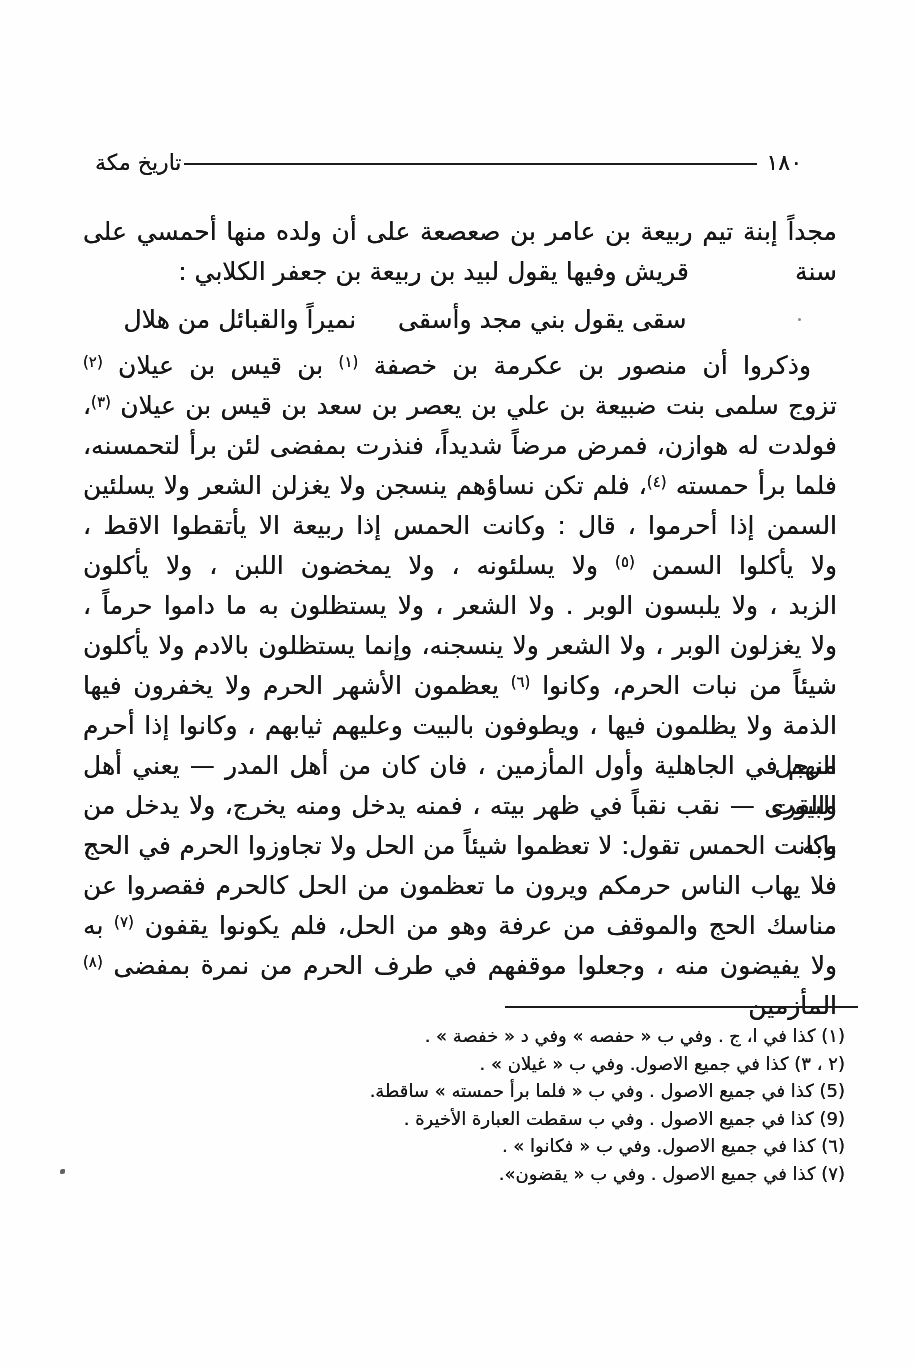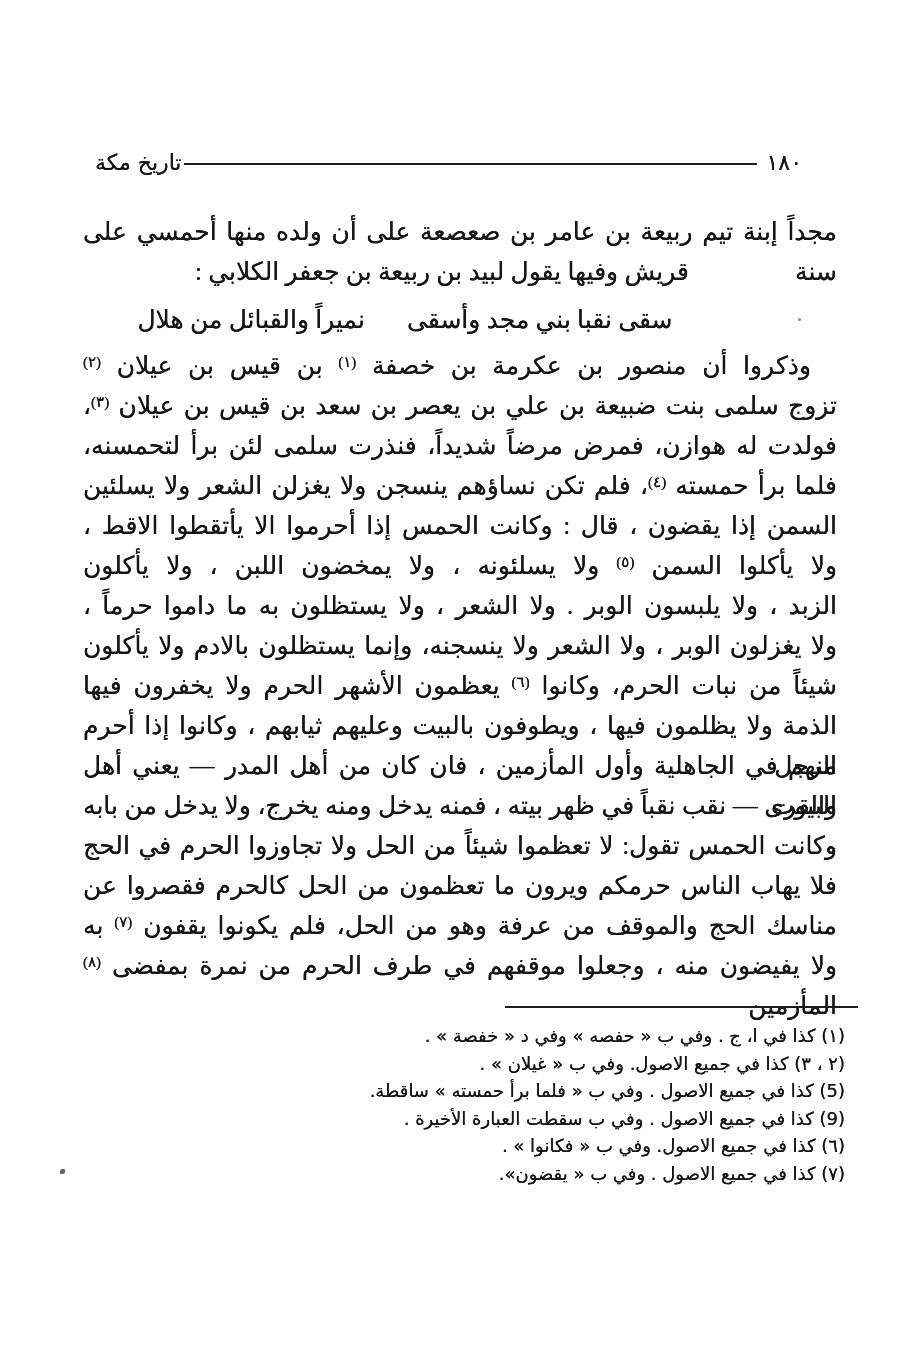--- a/index.html
+++ b/index.html
@@ -39,21 +39,20 @@
     height: 0;
   }
   .header-title { white-space: nowrap; }
 
   
   .body-text {
     position: absolute;
     top: 212px;
     right: 77px;
     left: 83px;
-    font-family: Liberation Serif, serif;
   }
   .line {
     font-size: 25px;
     line-height: 40px;
     height: 40px;
     text-align: justify;
     text-align-last: justify;
   }
   .line sup {
     font-size: 0.6em;
@@ -129,29 +128,29 @@
     <span class="page-number">١٨٠</span>
     <span class="header-rule"></span>
     <span class="header-title">تاريخ مكة</span>
   </div>
 
   <div class="body-text">
     <div class="line">مجداً إبنة تيم ربيعة بن عامر بن صعصعة على أن ولده منها أحمسي على سنة</div>
     <div class="line p1-end">قريش وفيها يقول لبيد بن ربيعة بن جعفر الكلابي :</div>
 
     <div class="verse-line">
-      <span>سقى نقبا بني مجد وأسقى</span>
+      <span>سقى يقول بني مجد وأسقى</span>
       <span>نميراً والقبائل من هلال</span>
     </div>
 
     <div class="line p2-first">وذكروا أن منصور بن عكرمة بن خصفة <sup>(١)</sup> بن قيس بن عيلان <sup>(٢)</sup></div>
     <div class="line">تزوج سلمى بنت ضبيعة بن علي بن يعصر بن سعد بن قيس بن عيلان <sup>(٣)</sup>،</div>
-    <div class="line">فولدت له هوازن، فمرض مرضاً شديداً، فنذرت سلمى لئن برأ لتحمسنه،</div>
+    <div class="line">فولدت له هوازن، فمرض مرضاً شديداً، فنذرت بمفضى لئن برأ لتحمسنه،</div>
     <div class="line">فلما برأ حمسته <sup>(٤)</sup>، فلم تكن نساؤهم ينسجن ولا يغزلن الشعر ولا يسلئين</div>
-    <div class="line">السمن إذا يقضون ، قال : وكانت الحمس إذا أحرموا الا يأتقطوا الاقط ،</div>
+    <div class="line">السمن إذا أحرموا ، قال : وكانت الحمس إذا ربيعة الا يأتقطوا الاقط ،</div>
     <div class="line">ولا يأكلوا السمن <sup>(٥)</sup> ولا يسلئونه ، ولا يمخضون اللبن ، ولا يأكلون</div>
     <div class="line">الزبد ، ولا يلبسون الوبر . ولا الشعر ، ولا يستظلون به ما داموا حرماً ،</div>
     <div class="line">ولا يغزلون الوبر ، ولا الشعر ولا ينسجنه، وإنما يستظلون بالادم ولا يأكلون</div>
     <div class="line">شيئاً من نبات الحرم، وكانوا <sup>(٦)</sup> يعظمون الأشهر الحرم ولا يخفرون فيها</div>
     <div class="line">الذمة ولا يظلمون فيها ، ويطوفون بالبيت وعليهم ثيابهم ، وكانوا إذا أحرم الرجل</div>
     <div class="line">منهم في الجاهلية وأول المأزمين ، فان كان من أهل المدر — يعني أهل البيوت</div>
     <div class="line">والقرى — نقب نقباً في ظهر بيته ، فمنه يدخل ومنه يخرج، ولا يدخل من بابه ،</div>
     <div class="line">وكانت الحمس تقول: لا تعظموا شيئاً من الحل ولا تجاوزوا الحرم في الحج</div>
     <div class="line">فلا يهاب الناس حرمكم ويرون ما تعظمون من الحل كالحرم فقصروا عن</div>
     <div class="line">مناسك الحج والموقف من عرفة وهو من الحل، فلم يكونوا يقفون <sup>(٧)</sup> به</div>

